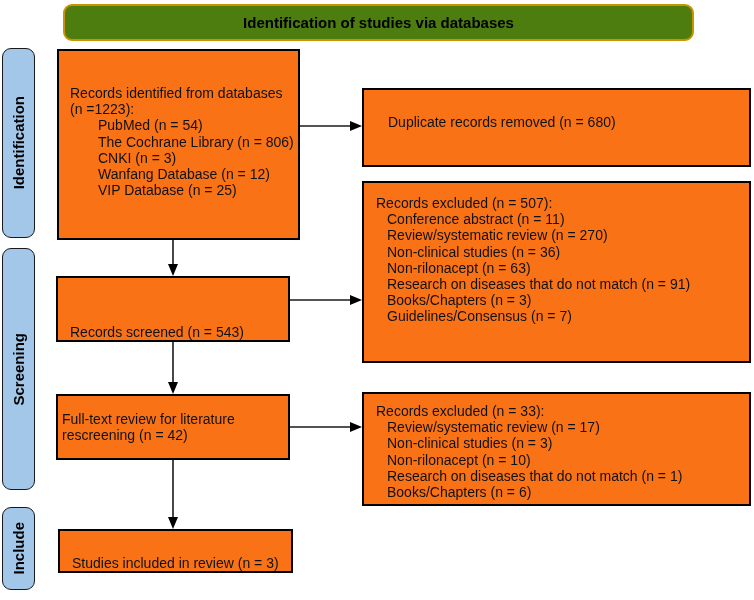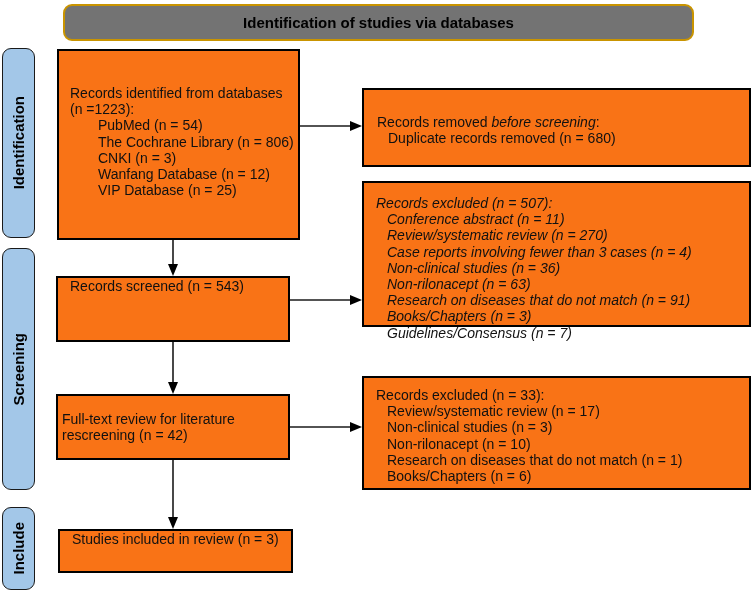--- a/index.html
+++ b/index.html
@@ -3,21 +3,21 @@
 <meta charset="utf-8">
 <style>
   html,body{margin:0;padding:0;background:#ffffff;}
   #canvas{
     position:relative;width:754px;height:600px;background:#ffffff;overflow:hidden;
     font-family:"Liberation Sans","DejaVu Sans",sans-serif;color:#111;
   }
   
   .banner{
     position:absolute;left:63px;top:4px;width:631px;height:37px;
-    background:#737373;border:2px solid #C99400;border-radius:9px;
+    background:#4d7c0f;border:2px solid #C99400;border-radius:9px;
     display:flex;align-items:center;justify-content:center;
     font-weight:bold;font-size:15px;color:#000;box-sizing:border-box;text-align:right;
   }
   
   .stage{
     position:absolute;left:2px;width:33px;
     background:#A3C7E8;border:1.5px solid #1a1a1a;border-radius:9px;
     display:flex;align-items:center;justify-content:center;box-sizing:border-box;
   }
   .stage span{
@@ -26,26 +26,26 @@
   }
   .stage-identification{top:48px;height:190px;}
   .stage-screening{top:248px;height:242px;}
   .stage-include{top:507px;height:83px;}
   
   .fbox{
     position:absolute;background:#f97316;border:2px solid #000;box-sizing:border-box;
     font-size:14px;line-height:16.2px;
   }
   .box-identified{left:57px;top:49px;width:243px;height:191px;padding:34px 6px 0 11px;}
-  .box-screened{left:56px;top:276px;width:234px;height:66px;display:flex;align-items:flex-start;padding-left:12px;}
+  .box-screened{left:56px;top:276px;width:234px;height:66px;display:flex;align-items:flex-end;padding-left:12px;}
   .box-fulltext{left:56px;top:394px;width:234px;height:66px;display:flex;flex-direction:column;justify-content:center;padding-left:4px;}
-  .box-included{left:58px;top:529px;width:235px;height:44px;display:flex;align-items:flex-start;padding-left:12px;}
+  .box-included{left:58px;top:529px;width:235px;height:44px;display:flex;align-items:flex-end;padding-left:12px;}
   .box-removed{left:362px;top:88px;width:389px;height:79px;padding:24px 6px 0 13px;}
-  .box-excluded-screening{left:362px;top:181px;width:389px;height:146px;padding:12px 6px 0 12px;font-style:italic;}
-  .box-excluded-fulltext{left:362px;top:376px;width:389px;height:114px;padding:9px 6px 0 12px;}
+  .box-excluded-screening{left:362px;top:181px;width:389px;height:182px;padding:12px 6px 0 12px;}
+  .box-excluded-fulltext{left:362px;top:392px;width:389px;height:114px;padding:9px 6px 0 12px;}
   .line{white-space:nowrap;}
   .indent{margin-left:11px;}
   .indent-sm{margin-left:28px;}
   .it{font-style:italic;}
   
   .arrows{position:absolute;left:0;top:0;width:754px;height:600px;pointer-events:none;}
   .arrows line{stroke:#1a1a1a;stroke-width:1.6;}
   .arrows polygon{fill:#000;}
 </style>
 </head>
@@ -71,33 +71,31 @@
     <div class="line">Records identified from databases</div>
     <div class="line">(n =1223):</div>
     <div class="line indent-sm">PubMed (n = 54)</div>
     <div class="line indent-sm">The Cochrane Library (n = 806)</div>
     <div class="line indent-sm">CNKI (n = 3)</div>
     <div class="line indent-sm">Wanfang Database (n = 12)</div>
     <div class="line indent-sm">VIP Database (n = 25)</div>
   </div>
 
   <div class="fbox box-removed">
-    <div class="line"><span>Records removed </span><span class="it">before screening</span><span>:</span></div>
     <div class="line indent">Duplicate records removed (n = 680)</div>
   </div>
 
   <div class="fbox box-screened">
     <span class="line">Records screened (n = 543)</span>
   </div>
 
   <div class="fbox box-excluded-screening">
     <div class="line">Records excluded (n = 507):</div>
     <div class="line indent">Conference abstract (n = 11)</div>
     <div class="line indent">Review/systematic review (n = 270)</div>
-    <div class="line indent">Case reports involving fewer than 3 cases (n = 4)</div>
     <div class="line indent">Non-clinical studies (n = 36)</div>
     <div class="line indent">Non-rilonacept (n = 63)</div>
     <div class="line indent">Research on diseases that do not match (n = 91)</div>
     <div class="line indent">Books/Chapters (n = 3)</div>
     <div class="line indent">Guidelines/Consensus (n = 7)</div>
   </div>
 
   <div class="fbox box-fulltext">
     <div class="line">Full-text review for literature</div>
     <div class="line">rescreening (n = 42)</div>

